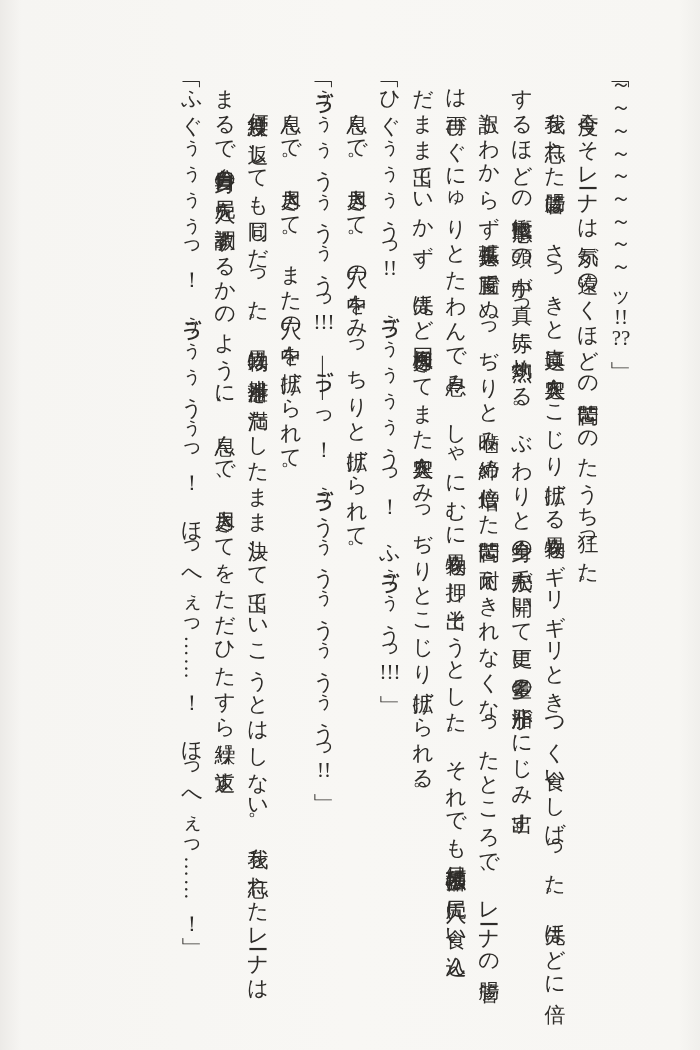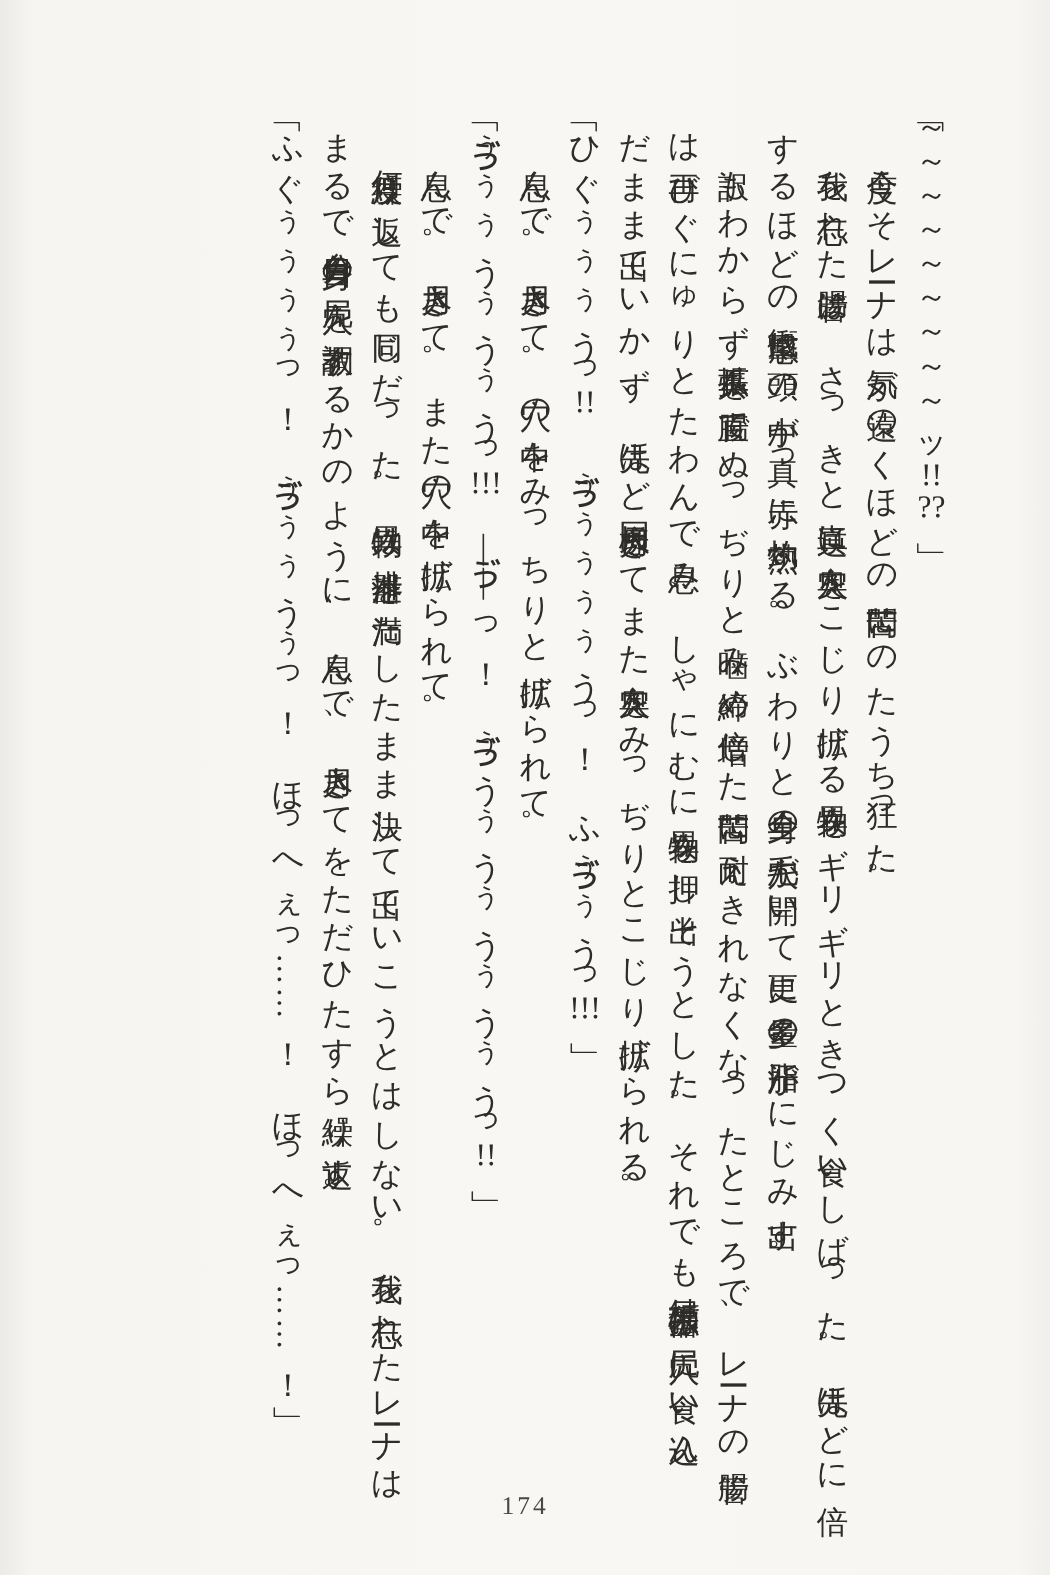--- a/index.html
+++ b/index.html
@@ -65,15 +65,14 @@
     <p><span>　我を忘れた腸管は、さっきと真逆に穴奥をこじり拡げる異物をギリギリときつく食いしばった。先ほどに倍するほどの衝撃感に頭の中が真っ赤に灼熱する。ぶわりと全身の毛穴が開いて更に多量の脂汗がにじみ出す。</span></p>
     <p><span>　訳もわからず拡張具を直腸でぬっぢりと噛み締め倍増した苦悶に耐えきれなくなったところで、レーナの腸管は再びぐにゅりとたわんで息み、しゃにむに異物を押し出そうとした。それでも結局拡張器は尻穴に食い込んだまま出ていかず、先ほど同様力尽きてまた穴奥をみっぢりとこじり拡げられる。</span></p>
     <p><span>「ひぐぅぅぅうっ</span><span class="tcy">!!</span><span>　ゔぅぅぅぅぅうっ！　ふゔぅぅうっ</span><span class="tcy">!!!</span><span>」</span></p>
     <p><span>　息んで。力尽きて。穴の中をみっちりと拡げられて。</span></p>
     <p><span>「ゔぅぅぅうぅうぅうっ</span><span class="tcy">!!!</span><span>　ゔ——っ！　ゔぅうぅうぅうぅうぅうっ</span><span class="tcy">!!</span><span>」</span></p>
     <p><span>　息んで。力尽きて。また穴の中を拡げられて。</span></p>
     <p><span>　何度繰り返しても同じだった。異物は排泄器を満たしたまま決して出ていこうとはしない。我を忘れたレーナはまるで自分自身の尻穴を調教するかのように、息んで、力尽きてをただひたすら繰り返す。</span></p>
     <p><span>「ふぐぅぅぅぅっ！　ゔぅぅぅうぅっ！　ほっへぇっ……！　ほっへぇっ……！」</span></p>
   </div>
 
-  <div class="page-number">174</div>
 
 </div>
 
 </body></html>

